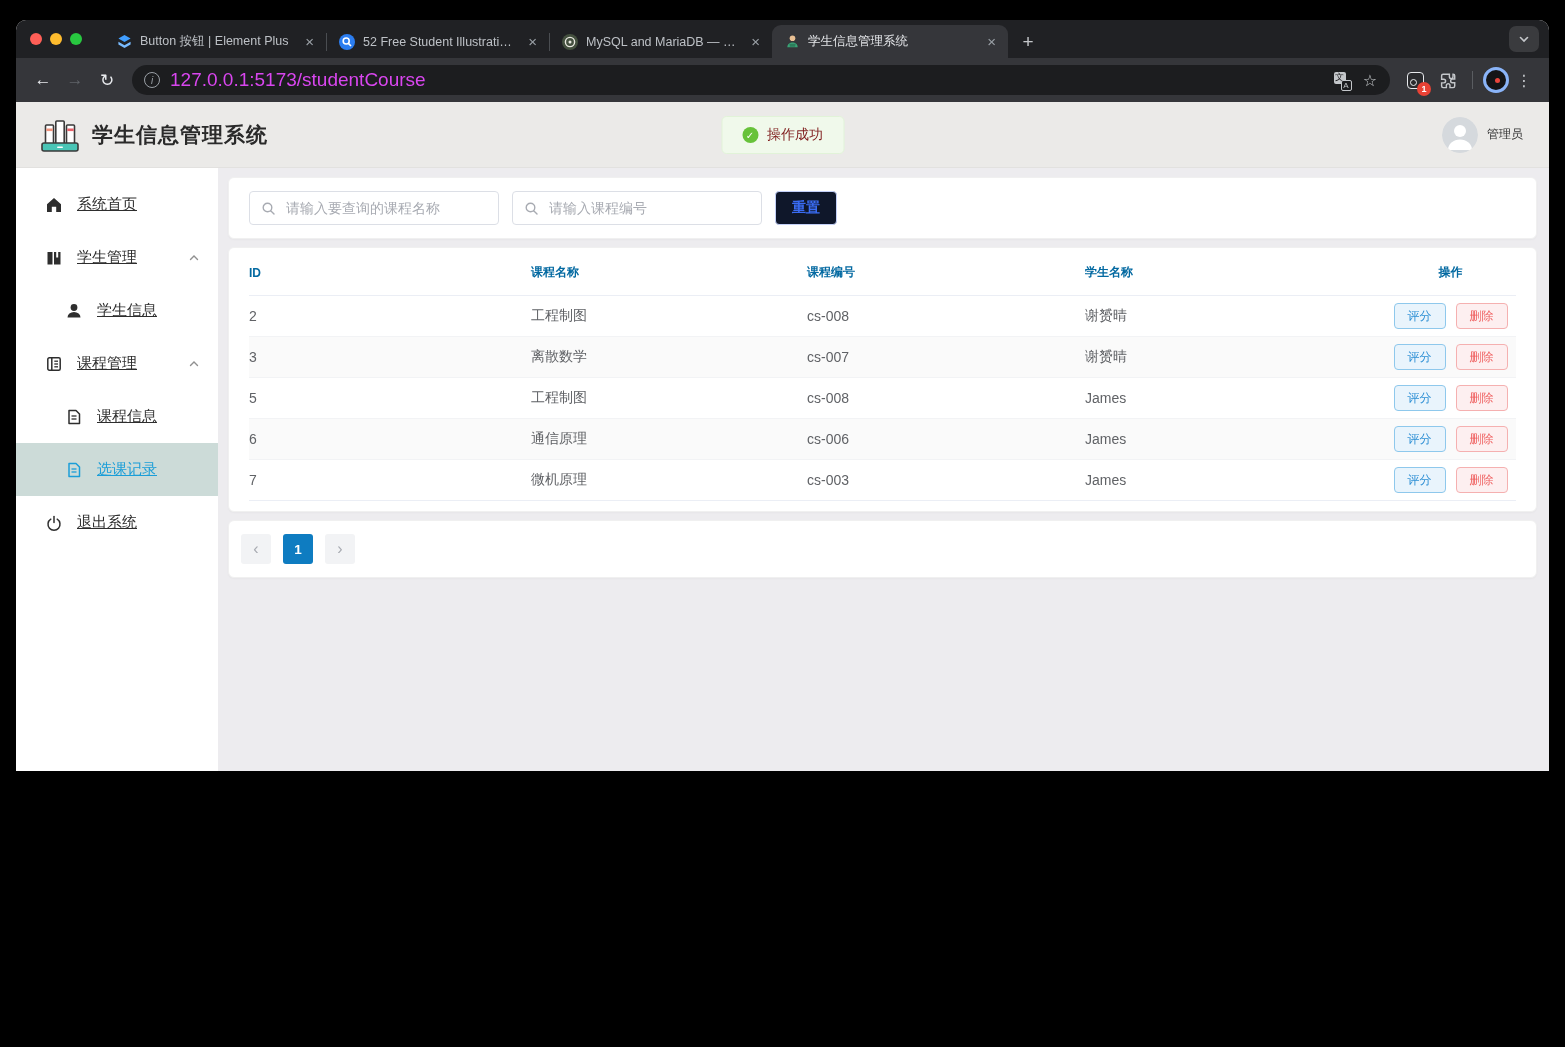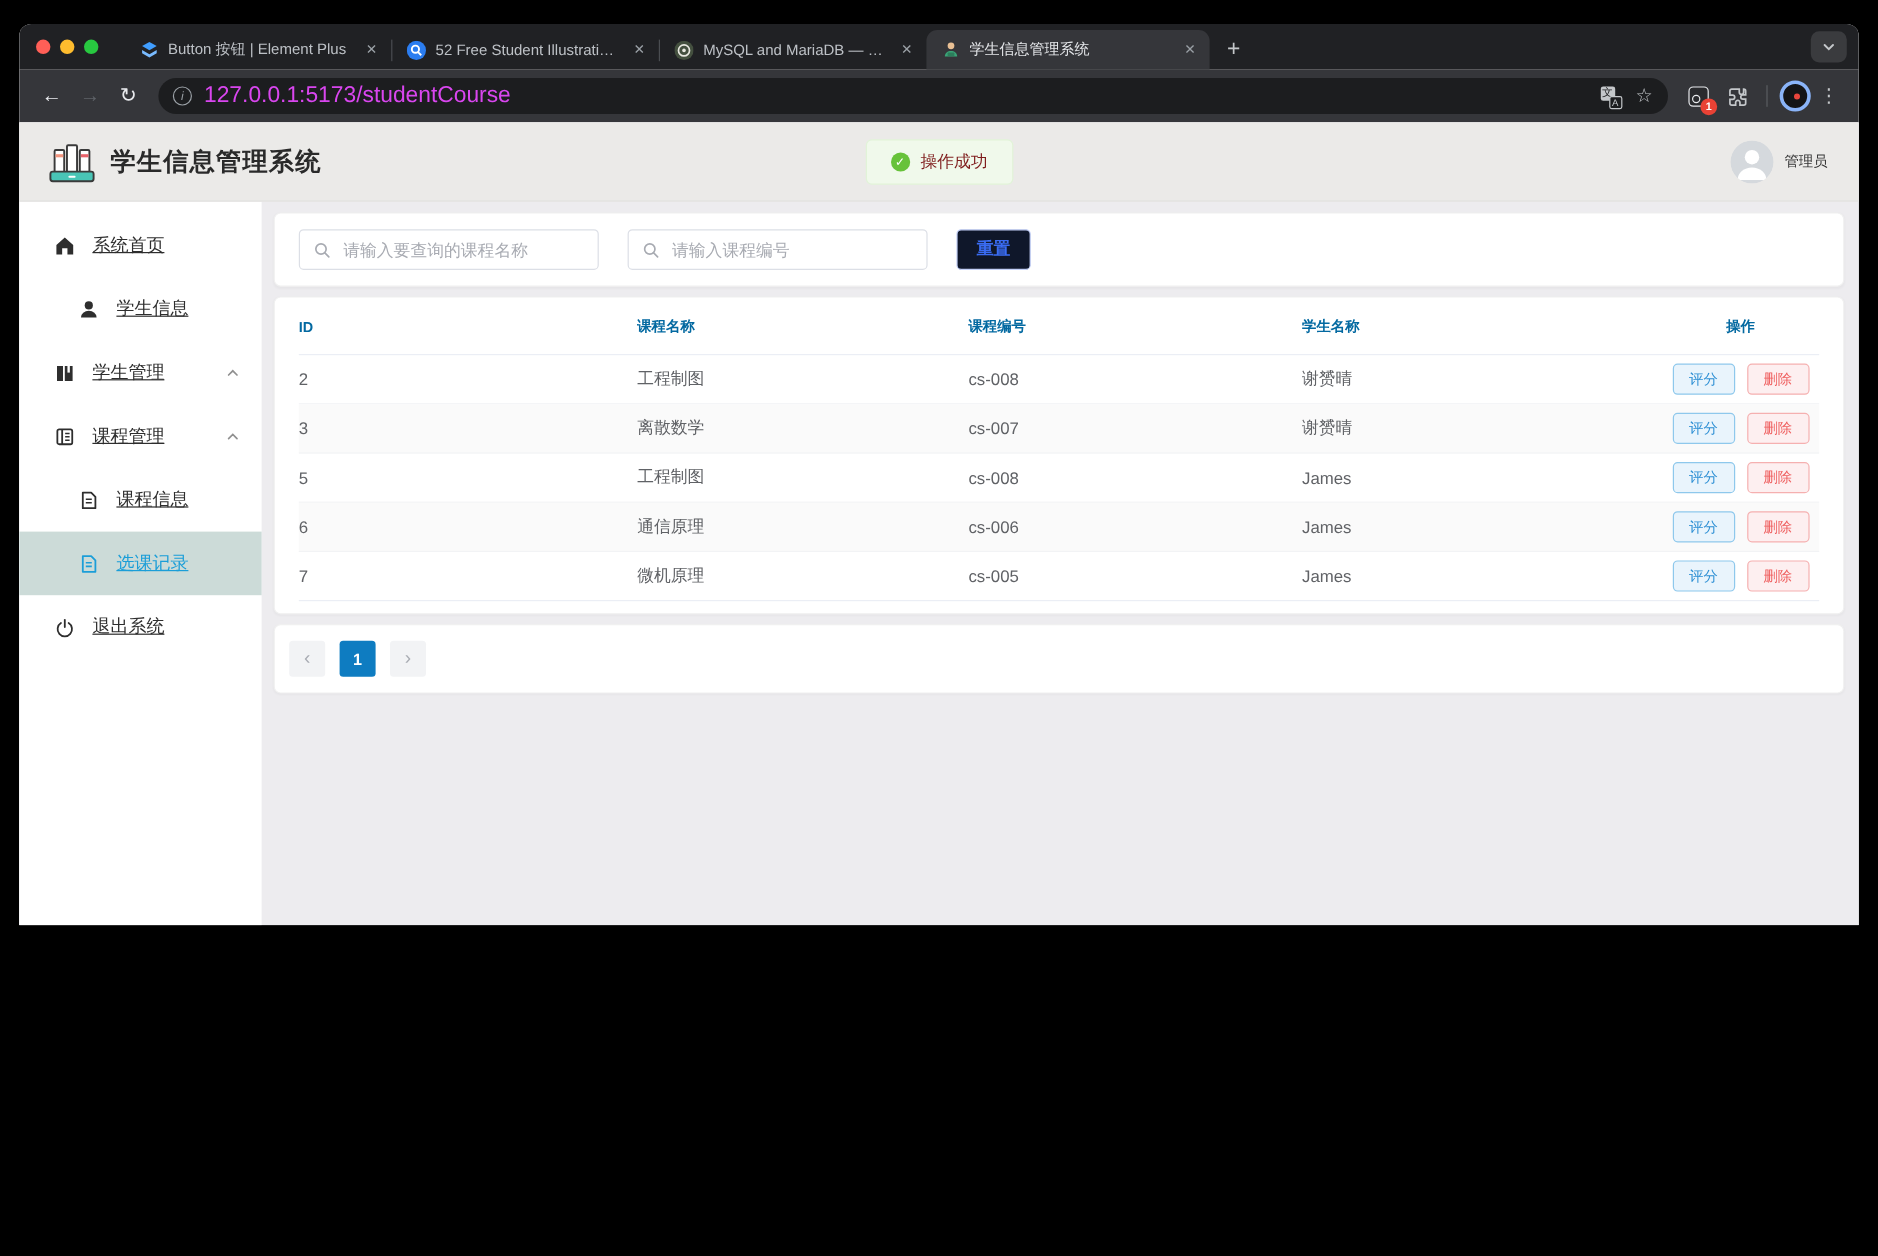--- a/index.html
+++ b/index.html
@@ -58,21 +58,21 @@
   .sidebar{width:202px;background:#fff;padding-top:10px;flex:0 0 auto;}
   .mitem{height:53px;display:flex;align-items:center;gap:14px;padding:0 18px 0 28px;font-size:15px;color:#2e2e2e;}
   .mitem.sub{padding-left:48px;}
   .mitem .mlabel{flex:1;text-decoration:underline;}
   .mitem.active{background:#ccdbd8;color:#1b9ed8;}
   .mitem .micon{width:19px;height:19px;display:flex;align-items:center;justify-content:center;}
   .chev{width:12px;height:12px;opacity:.75;}
 
   .main{flex:1;padding:9px 12px 0 10px;min-width:0;}
   .card{background:#fff;border-radius:6px;border:1px solid #f0f0f0;box-shadow:0 1px 2px rgba(0,0,0,.03);}
-  .search-card{padding:13px 20px;display:flex;align-items:flex-start;gap:24px;margin-bottom:8px;}
+  .search-card{padding:13px 20px;display:flex;align-items:flex-start;gap:13px;margin-bottom:8px;}
   .search-input{width:250px;height:34px;border:1px solid #dcdfe6;border-radius:4px;display:flex;align-items:center;padding:0 11px;gap:8px;background:#fff;}
   .search-input input{border:none;outline:none;flex:1;font-size:14px;color:#606266;min-width:0;}
   .search-input input::placeholder{color:#a8abb2;}
   .reset-btn{height:34px;padding:0 16px;background:#0f172a;border:1px solid #c3d0f8;border-radius:4px;color:#3a6cf3;font-size:14px;font-weight:bold;}
 
   .table-card{padding:2px 20px 10px;margin-bottom:8px;}
   .thead,.trow{display:grid;grid-template-columns:282px 276px 278px 300px 1fr;align-items:center;}
   .thead{height:46px;border-bottom:1px solid #ebeef5;}
   .th{font-size:12px;font-weight:bold;color:#0369a1;}
   .th.op,.td.actions{justify-self:stretch;text-align:center;}
@@ -217,41 +217,41 @@
 
         <div class="sidebar">
           <div class="mitem">
             <span class="micon">
               <svg width="18" height="18" viewBox="0 0 18 18">
                   <path d="M9 2 16 8.2 16 16 11.2 16 11.2 10.8 6.8 10.8 6.8 16 2 16 2 8.2z" fill="#2e2e2e"></path>
                 </svg>
             </span>
             <span class="mlabel">系统首页</span>
           </div>
-          <div class="mitem sub">
-            <span class="micon">
-              <svg width="18" height="18" viewBox="0 0 18 18">
-                  <circle cx="9" cy="5.5" r="3.4" fill="#2e2e2e"></circle>
-                  <path d="M2.5 15.5a6.5 5.5 0 0 1 13 0z" fill="#2e2e2e"></path>
-                </svg>
-            </span>
-            <span class="mlabel">学生信息</span>
-          </div>
           <div class="mitem">
             <span class="micon">
               <svg width="18" height="18" viewBox="0 0 18 18">
                   <rect x="2.5" y="3" width="5" height="12.5" fill="#2e2e2e"></rect>
                   <rect x="9" y="3" width="6.5" height="12.5" fill="#2e2e2e"></rect>
                   <rect x="11.2" y="3" width="2" height="5.5" fill="#fff"></rect>
                 </svg>
             </span>
             <span class="mlabel">学生管理</span>
             <svg class="chev" viewBox="0 0 12 12">
                 <polyline points="2.5,7.5 6,4 9.5,7.5" fill="none" stroke="#6b6b6b" stroke-width="1.4" stroke-linecap="round"></polyline>
               </svg>
+          </div>
+          <div class="mitem sub">
+            <span class="micon">
+              <svg width="18" height="18" viewBox="0 0 18 18">
+                  <circle cx="9" cy="5.5" r="3.4" fill="#2e2e2e"></circle>
+                  <path d="M2.5 15.5a6.5 5.5 0 0 1 13 0z" fill="#2e2e2e"></path>
+                </svg>
+            </span>
+            <span class="mlabel">学生信息</span>
           </div>
           <div class="mitem">
             <span class="micon">
               <svg width="18" height="18" viewBox="0 0 18 18">
                   <rect x="2.8" y="2.8" width="12.4" height="12.4" rx="1.5" fill="none" stroke="#2e2e2e" stroke-width="1.5"></rect>
                   <line x1="6.8" y1="2.8" x2="6.8" y2="15.2" stroke="#2e2e2e" stroke-width="1.5"></line>
                   <line x1="9.3" y1="6.2" x2="13" y2="6.2" stroke="#2e2e2e" stroke-width="1.3"></line>
                   <line x1="9.3" y1="9" x2="13" y2="9" stroke="#2e2e2e" stroke-width="1.3"></line>
                   <line x1="9.3" y1="11.8" x2="13" y2="11.8" stroke="#2e2e2e" stroke-width="1.3"></line>
                 </svg>
@@ -356,21 +356,21 @@
               <span class="td">cs-006</span>
               <span class="td">James</span>
               <span class="td actions">
                 <button class="btn score">评分</button>
                 <button class="btn delete">删除</button>
               </span>
             </div>
             <div class="trow">
               <span class="td">7</span>
               <span class="td">微机原理</span>
-              <span class="td">cs-005</span>
+              <span class="td">cs-003</span>
               <span class="td">James</span>
               <span class="td actions">
                 <button class="btn score">评分</button>
                 <button class="btn delete">删除</button>
               </span>
             </div>
           </div>
 
           <div class="card pager-card">
             <button class="pgbtn">‹</button>

